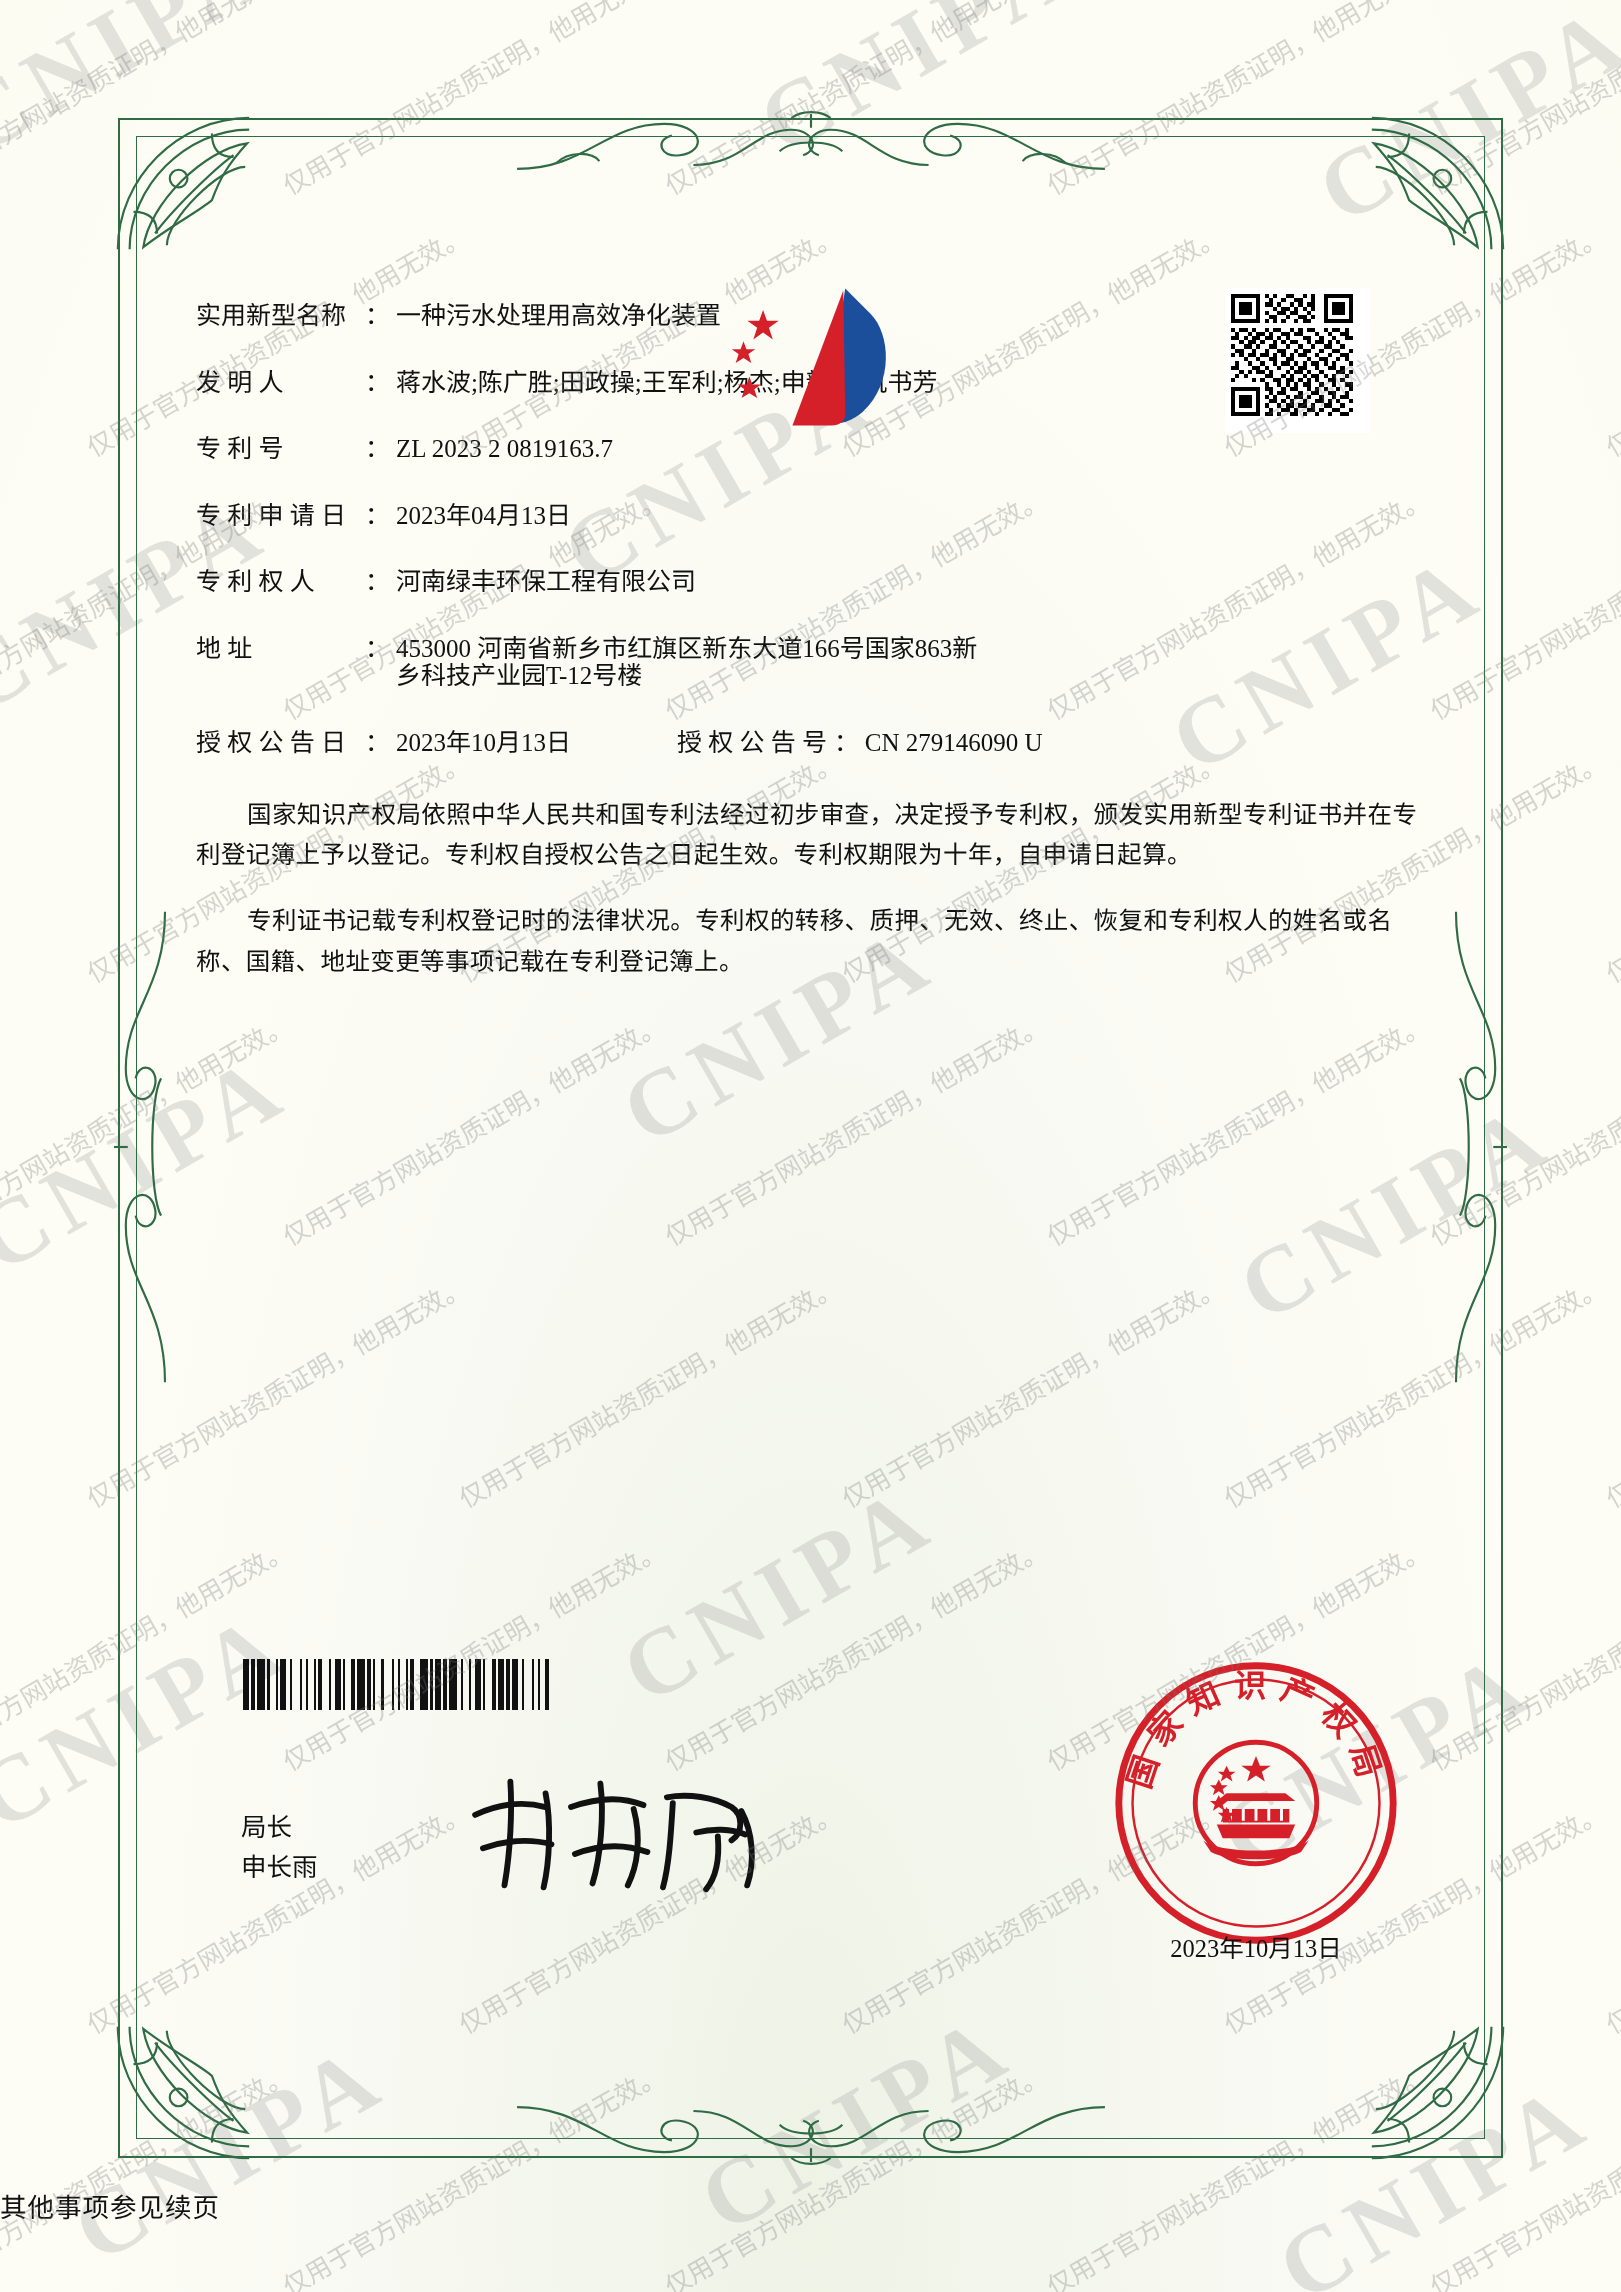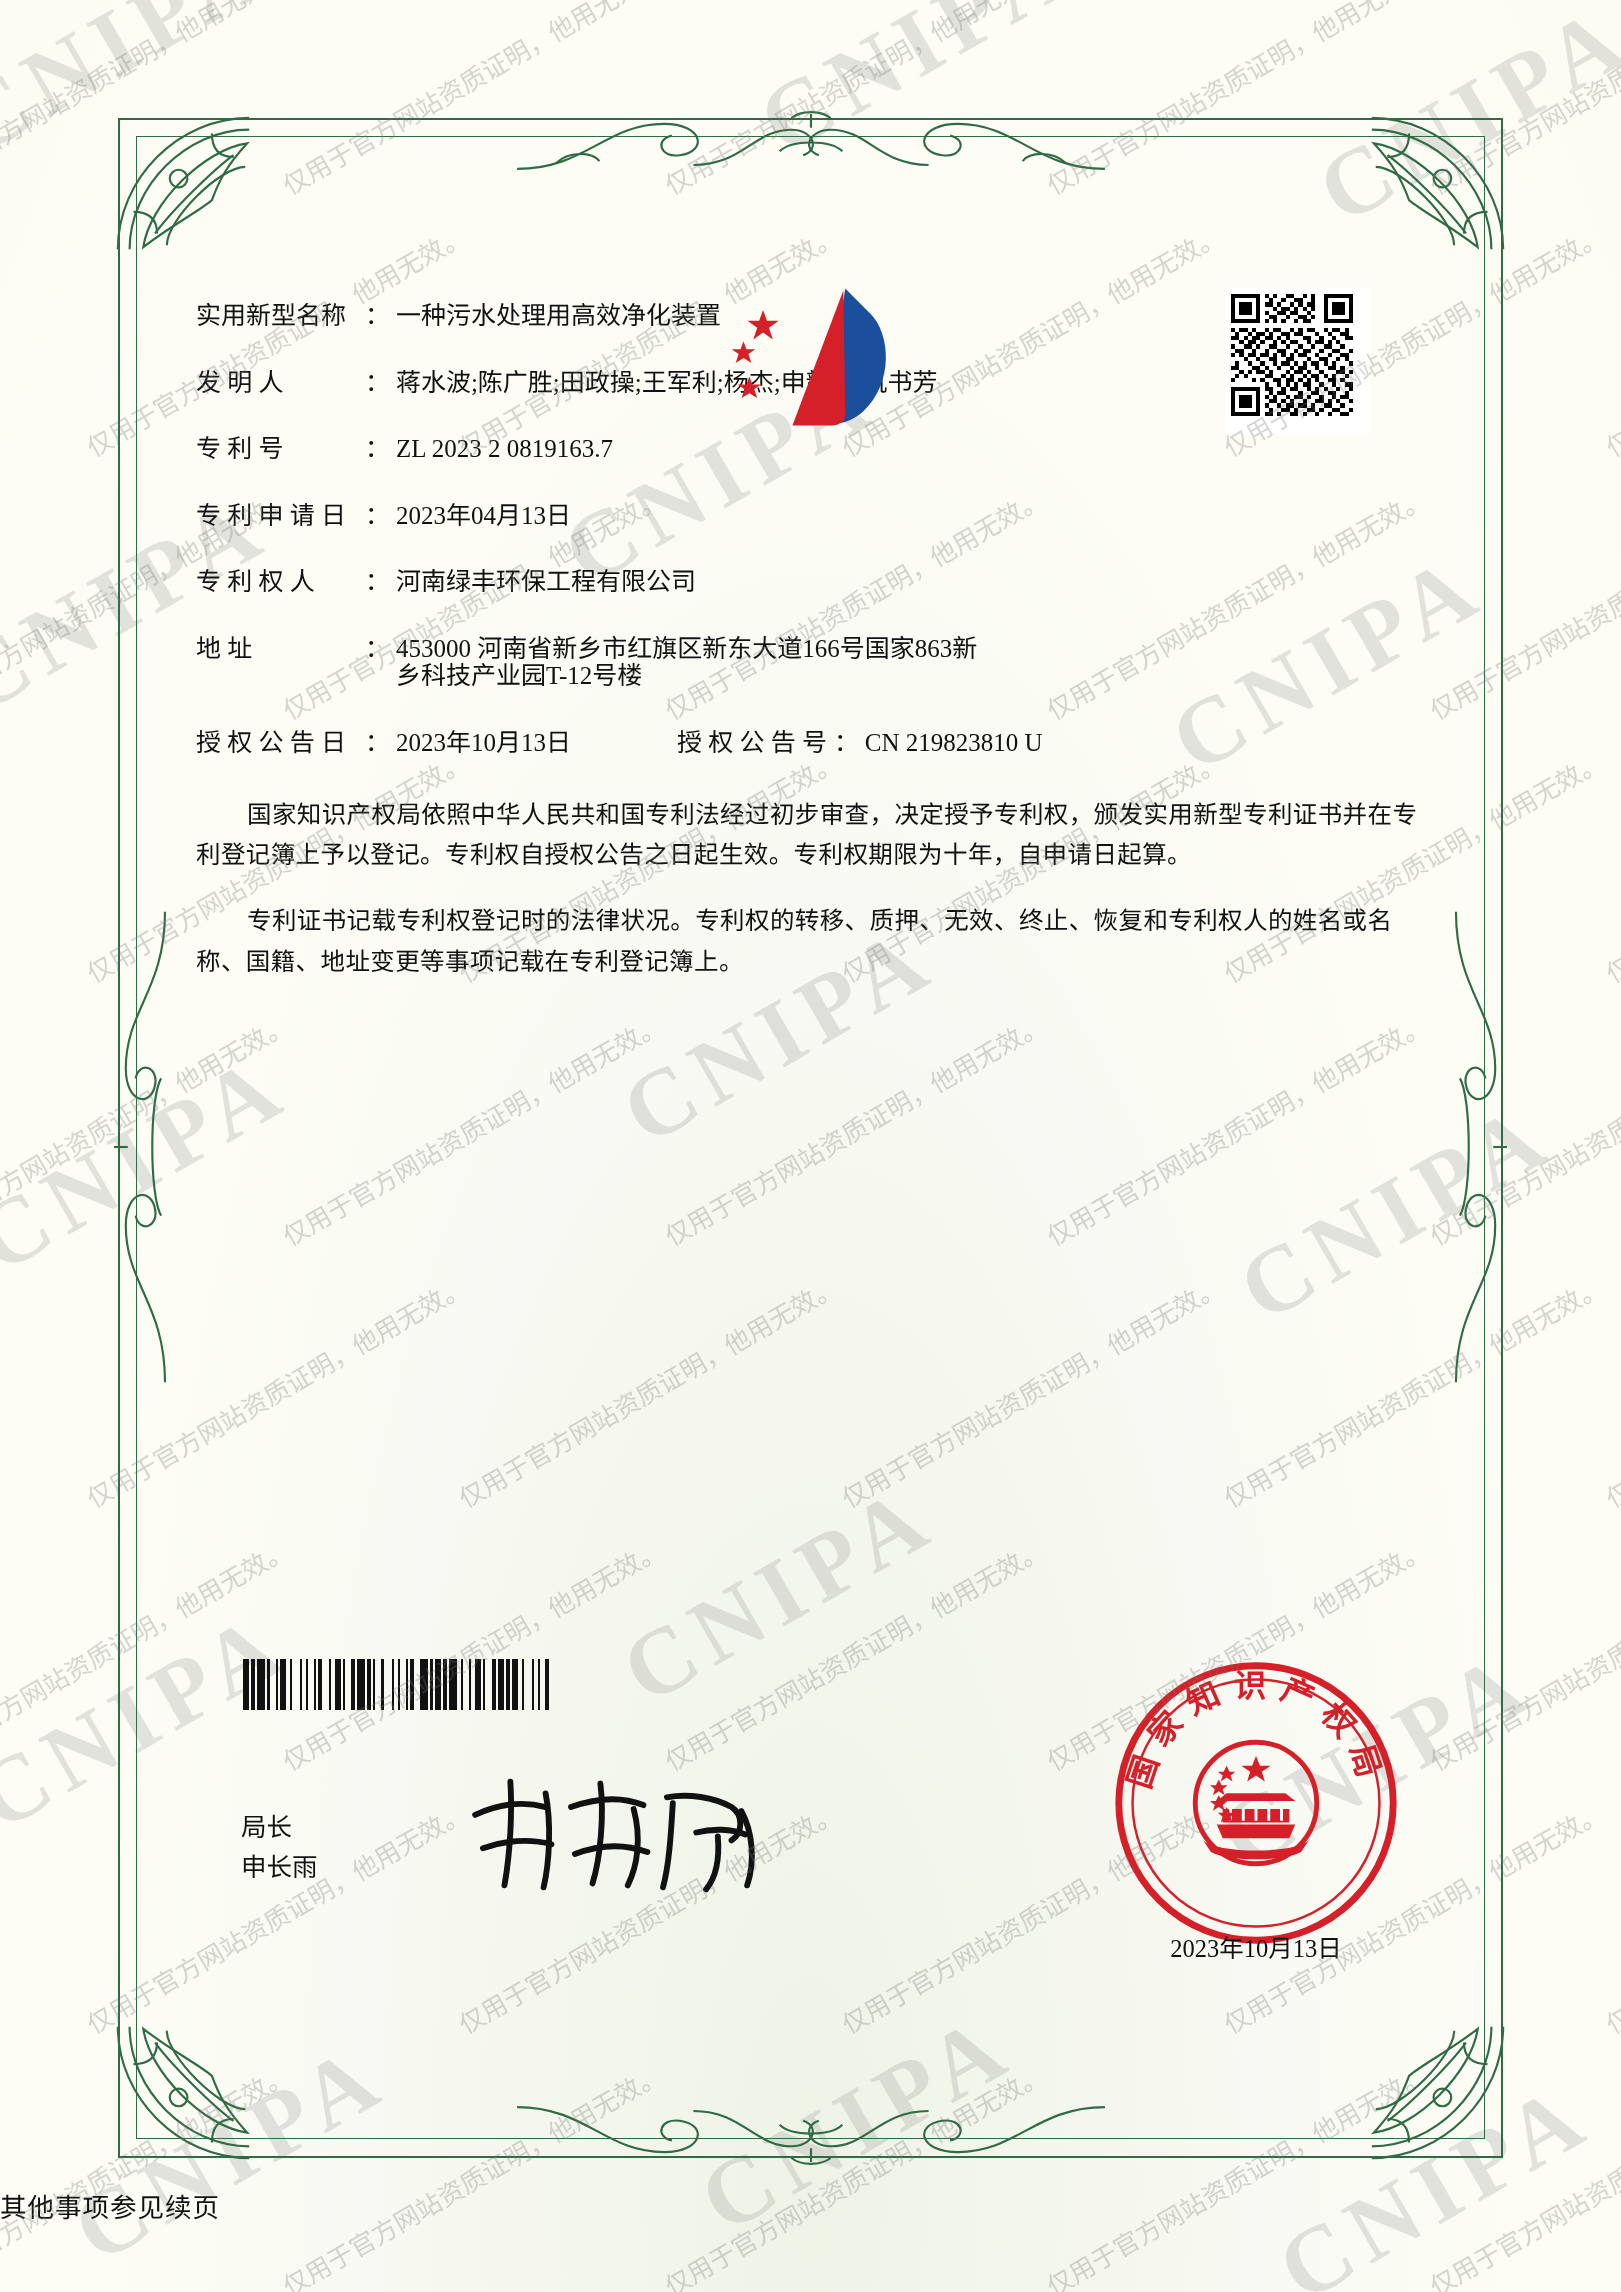--- a/index.html
+++ b/index.html
@@ -644,21 +644,21 @@
 乡科技产业园T-12号楼</span>
       </div>
 
       <div class="field-row two-col">
         <span class="field-label">授 权 公 告 日</span>
         <span class="field-colon">：</span>
         <span class="field-value">2023年10月13日</span>
         <span class="pub-right">
           <span class="field-label">授 权 公 告 号</span>
           <span class="field-colon">：</span>
-          <span class="field-value">CN 219823810 U</span>
+          <span class="field-value">CN 279146090 U</span>
         </span>
       </div>
 
     </div>
 
     <div class="para">国家知识产权局依照中华人民共和国专利法经过初步审查，决定授予专利权，颁发实用新型专利证书并在专利登记簿上予以登记。专利权自授权公告之日起生效。专利权期限为十年，自申请日起算。</div>
     <div class="para second">专利证书记载专利权登记时的法律状况。专利权的转移、质押、无效、终止、恢复和专利权人的姓名或名称、国籍、地址变更等事项记载在专利登记簿上。</div>
 
   </div>
 

